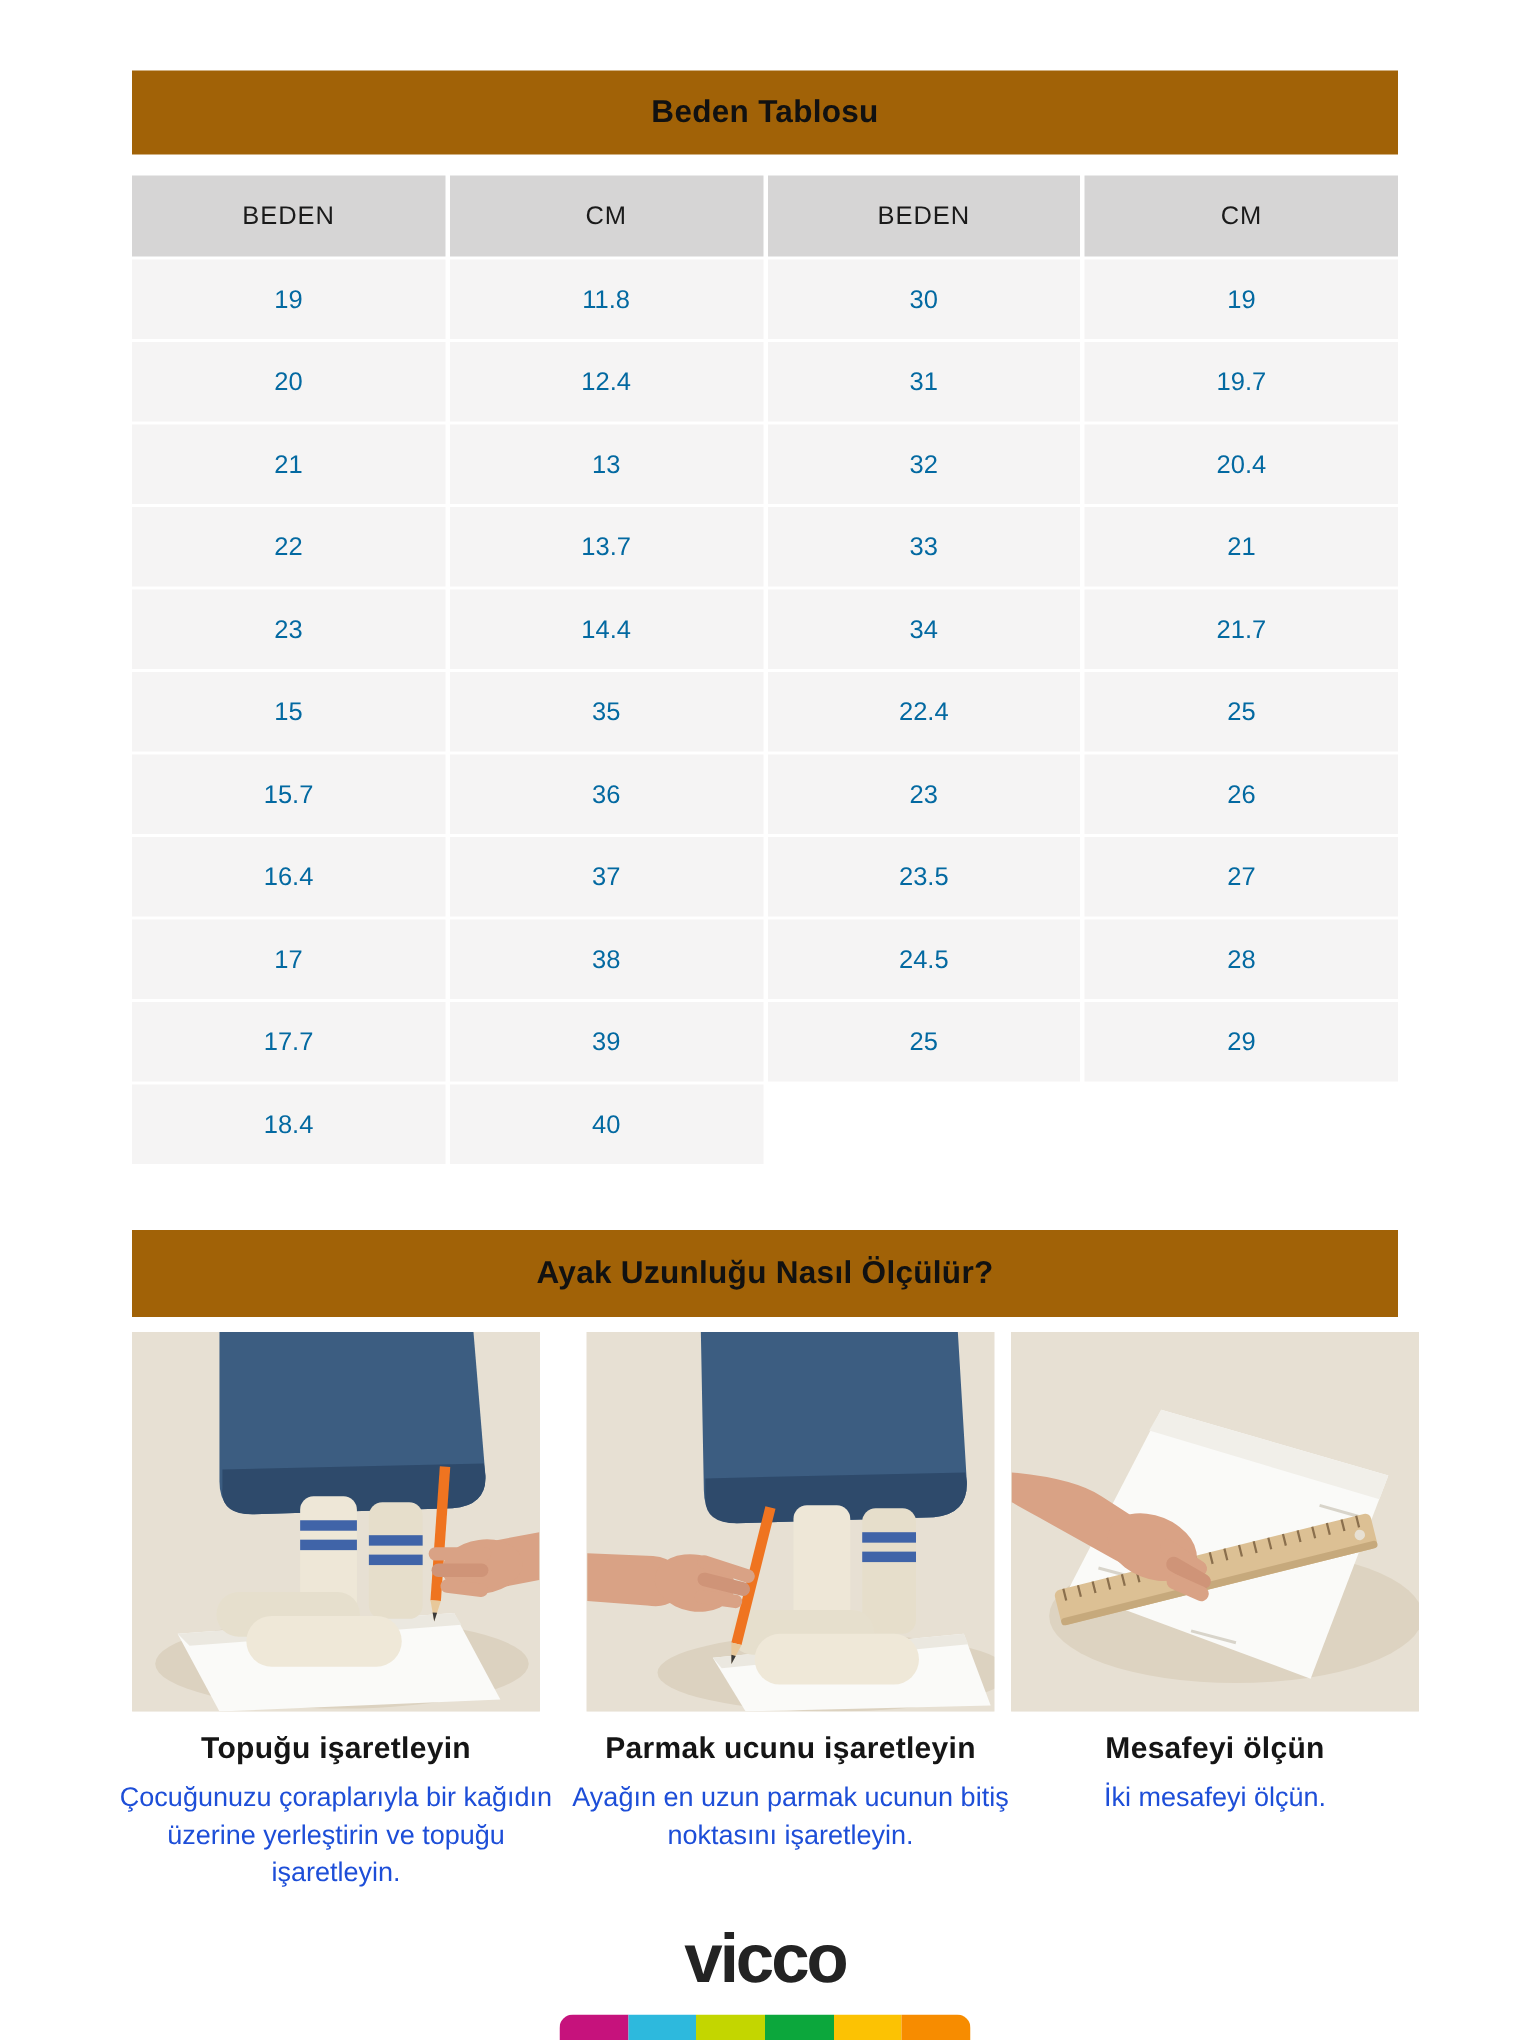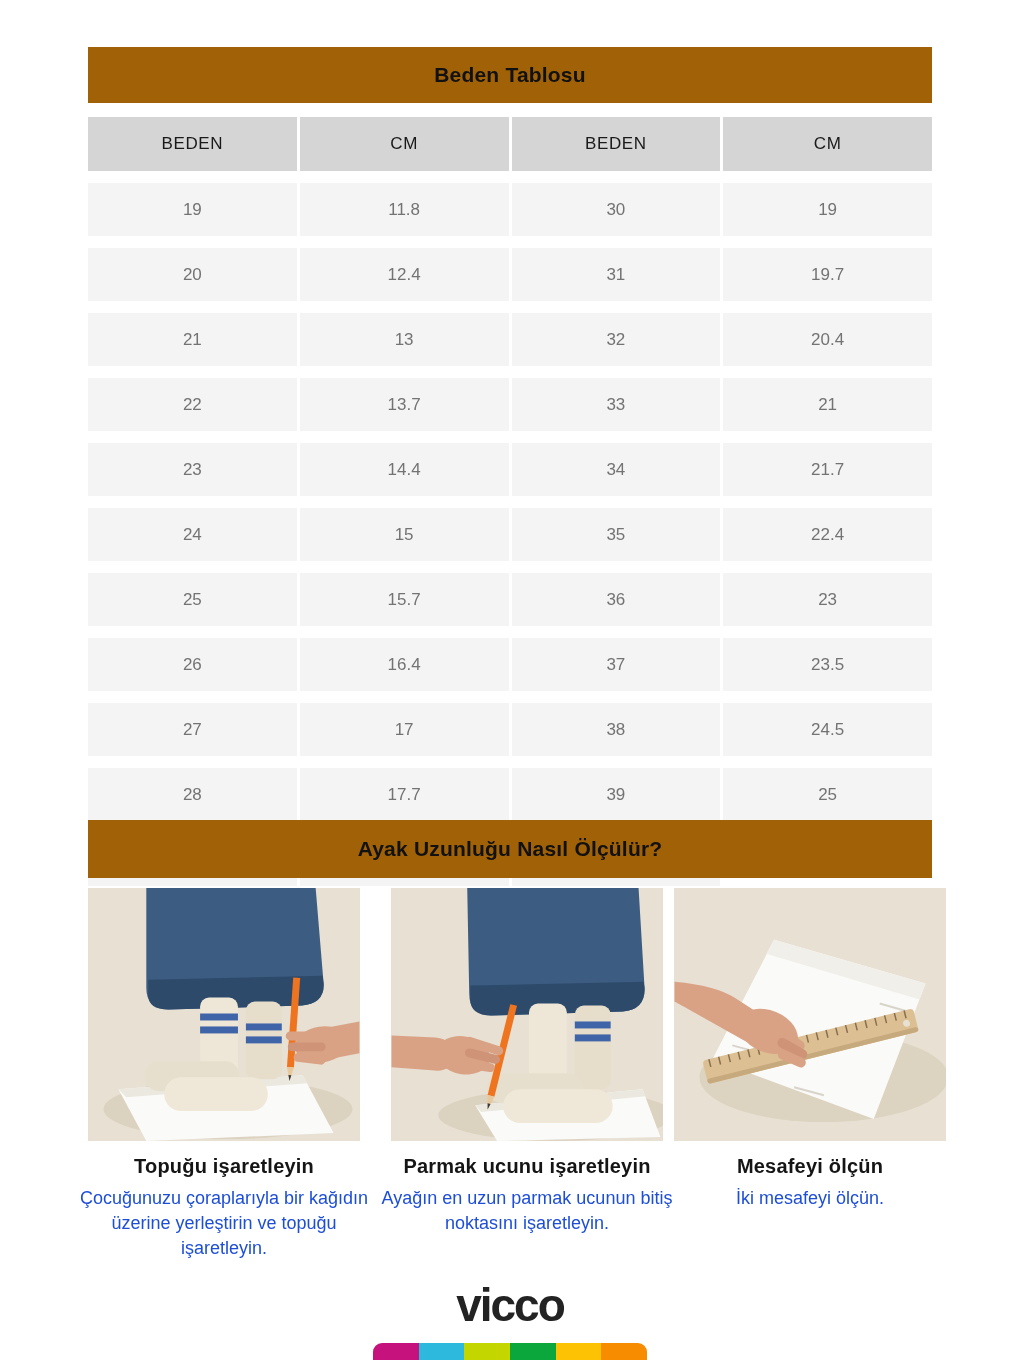--- a/index.html
+++ b/index.html
@@ -15,26 +15,26 @@
     position:absolute; left:88px; width:844px; height:56px;
     background:#a16207;
     display:flex; align-items:center; justify-content:center;
     font-size:21px; font-weight:700; letter-spacing:.2px; color:#111;
   }
   #band-size { top:47px; }
   #band-measure { top:820px; height:58px; }
 
   .size-grid {
     position:absolute; left:88px; top:117px; width:844px;
-    display:grid; grid-template-columns:repeat(4, 1fr); gap:12px 3px;
+    display:grid; grid-template-columns:repeat(4, 1fr); gap:2px 3px;
   }
   .size-grid .cell {
     background:#f5f4f4; height:53px;
     display:flex; align-items:center; justify-content:center;
-    font-size:17px; color:#737373;
+    font-size:17px; color:#0369a1;
   }
   .size-grid .head {
     background:#d6d5d5; height:54px; letter-spacing:.6px; color:#1a1a1a;
   }
 
   .step { position:absolute; top:888px; width:272px; }
   #step-0 { left:88px; } #step-1 { left:375px;margin-left:16px; } #step-2 { left:662px;padding-left:12px; }
   .photo { width:272px; height:253px; overflow:hidden; background:#e7e0d3; }
   .photo svg { display:block; width:100%; height:100%; }
   .caption { width:308px; margin-left:-18px; text-align:center; margin-top:14px; }
@@ -77,21 +77,20 @@
     <div class="cell">32</div>
     <div class="cell">20.4</div>
     <div class="cell">22</div>
     <div class="cell">13.7</div>
     <div class="cell">33</div>
     <div class="cell">21</div>
     <div class="cell">23</div>
     <div class="cell">14.4</div>
     <div class="cell">34</div>
     <div class="cell">21.7</div>
-    <div class="cell">24</div>
     <div class="cell">15</div>
     <div class="cell">35</div>
     <div class="cell">22.4</div>
     <div class="cell">25</div>
     <div class="cell">15.7</div>
     <div class="cell">36</div>
     <div class="cell">23</div>
     <div class="cell">26</div>
     <div class="cell">16.4</div>
     <div class="cell">37</div>

